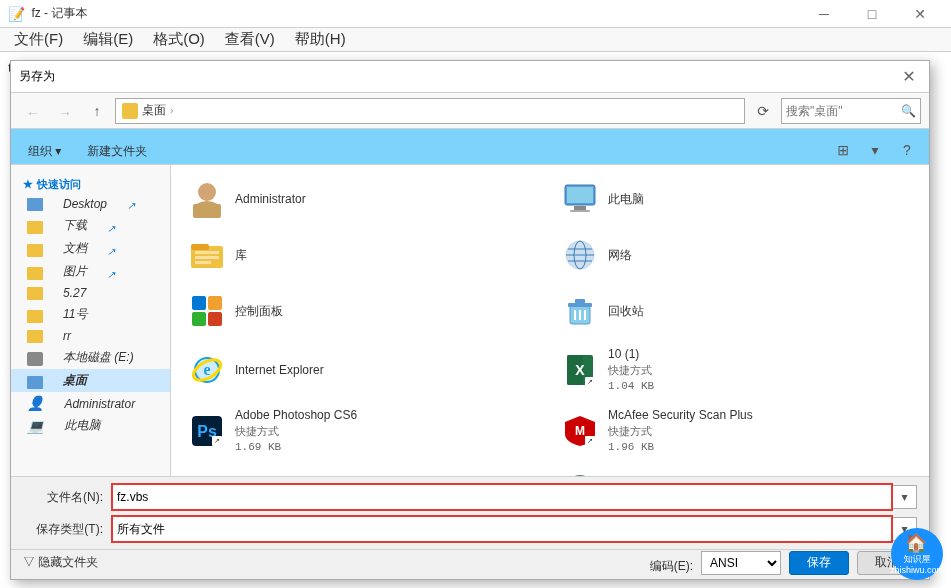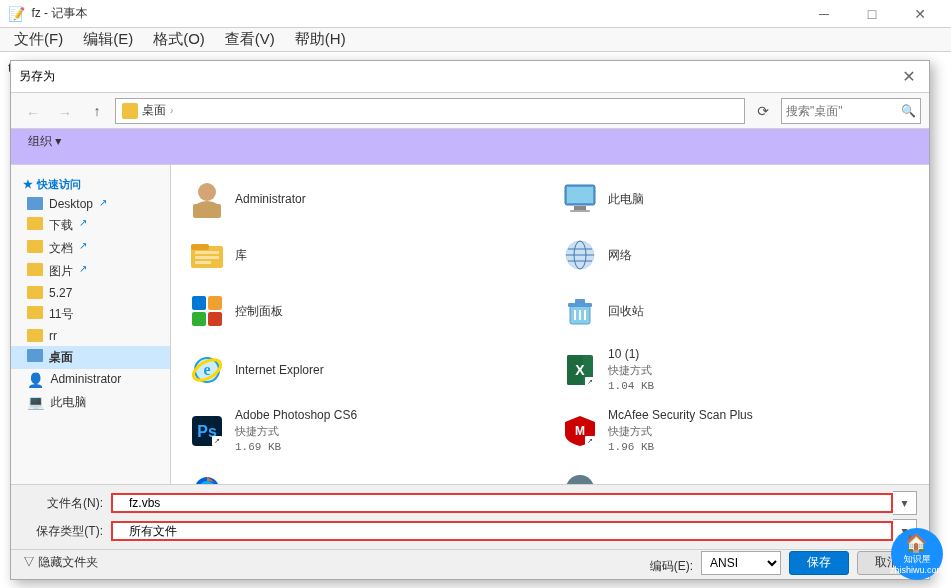--- a/index.html
+++ b/index.html
@@ -134,27 +134,26 @@
     .refresh-btn {
       width: 28px; height: 28px;
       background: transparent; border: none; cursor: pointer;
       display: flex; align-items: center; justify-content: center;
       font-size: 14px; color: #555;
     }
 
     
     .toolbar {
       display: flex;
-      align-items: flex-start;
+      align-items: flex-end;
       height: 36px;
       padding: 0 8px;
       gap: 8px;
-      background: #c4b5fd;
+      background: #7dd3fc;
       border-bottom: 1px solid #d0d0d0;
-      flex-direction: column;
     }
     .toolbar-btn {
       display: flex; align-items: center; gap: 4px;
       padding: 3px 8px;
       cursor: pointer; font-size: 12px; color: #333;
       border: 1px solid transparent; border-radius: 3px;
     }
     .toolbar-right { margin-left: auto; display: flex; gap: 4px; }
     .view-btn {
       width: 28px; height: 28px;
@@ -179,22 +178,23 @@
       overflow-y: auto;
     }
     .left-section-title {
       font-size: 11px; color: #0078d4; font-weight: bold;
       padding: 4px 12px 2px;
       display: flex; align-items: center; gap: 4px;
     }
     .left-item {
       padding: 3px 8px 3px 16px;
       cursor: pointer; font-size: 12px; color: #333;
-      display: flex; align-items: flex-start; gap: 6px;
+      display: flex; align-items: flex-end; gap: 20px;
       white-space: nowrap;
+      font-style: italic;
     }
     .left-item.selected { background: #cce8ff; }
     .left-item.bold { font-weight: bold; }
     .folder-icon-sm {
       width: 16px; height: 13px;
       background: #f0c040;
       border-radius: 1px;
       flex-shrink: 0;
     }
     .folder-icon-blue {
@@ -264,24 +264,24 @@
       font-size: 12px;
       color: #333;
     }
     .field-input-wrap {
       flex: 1;
       display: flex;
       align-items: center;
     }
     .field-input {
       flex: 1;
-      height: 20px;
+      height: 28px;
       border: 2px solid #e53935;
       background: white;
-      padding: 0 16px;
+      padding: 0 4px;
       font-size: 12px;
       outline: none;
     }
     .field-dropdown {
       width: 24px; height: 24px;
       background: white;
       border: 1px solid #aaa;
       border-left: none;
       display: flex; align-items: center; justify-content: center;
       cursor: pointer; color: #555; font-size: 12px;
@@ -446,20 +446,24 @@
         <span>5.27</span>
       </div>
       <div class="left-item">
         <div class="folder-icon-sm"></div>
         <span>11号</span>
       </div>
       <div class="left-item">
         <div class="folder-icon-sm"></div>
         <span>rr</span>
       </div>
+      <div class="left-item">
+        <div class="drive-icon"></div>
+        <span>本地磁盘 (E:)</span>
+      </div>
       <div class="left-item selected bold">
         <div class="folder-icon-blue"></div>
         <span>桌面</span>
       </div>
       <div class="left-item">
         <span style="font-size:14px;">👤</span>
         <span>Administrator</span>
       </div>
       <div class="left-item">
         <span style="font-size:14px;">💻</span>

